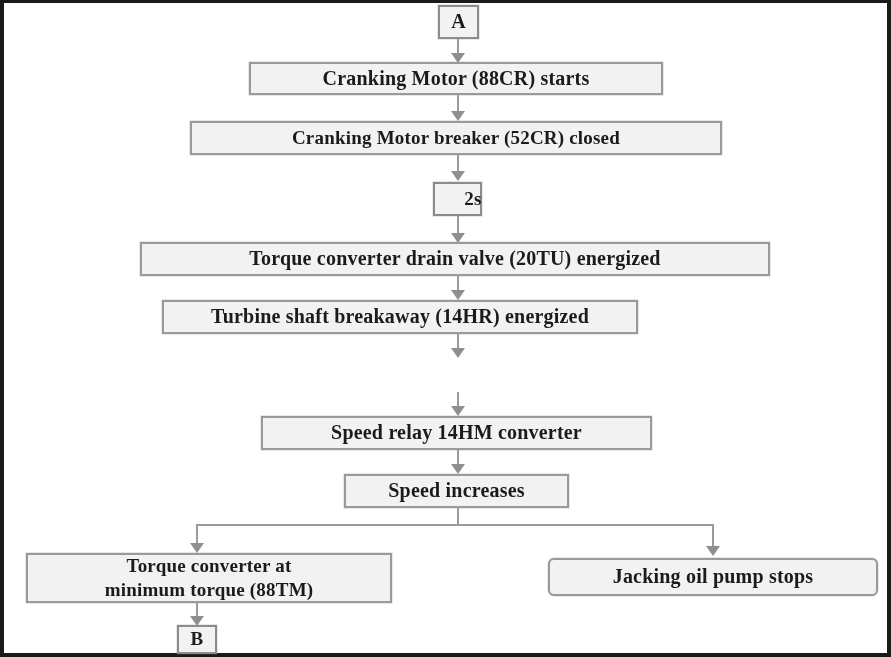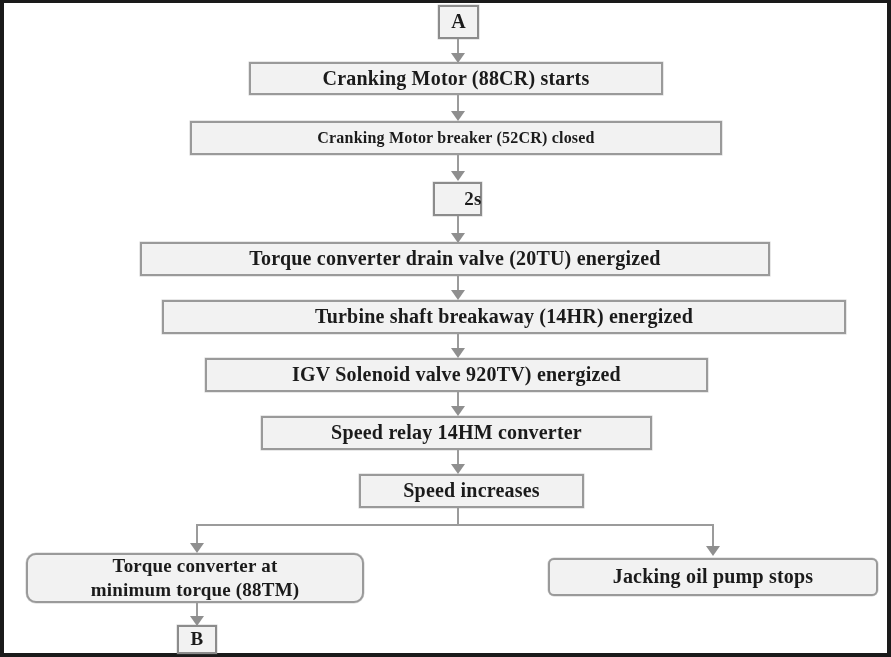--- a/index.html
+++ b/index.html
@@ -89,62 +89,61 @@
   <div class="node terminal" style="left:438px; top:5px; width:41px; height:34px; font-size:20px;">A</div>
 
   <div class="vline" style="left:457px; top:39px; height:20px;"></div>
   <div class="arrowhead" style="left:451px; top:53px;"></div>
 
   <div class="node" style="left:249px; top:62px; width:414px; height:33px; font-size:20px;">Cranking Motor (88CR) starts</div>
 
   <div class="vline" style="left:457px; top:95px; height:23px;"></div>
   <div class="arrowhead" style="left:451px; top:111px;"></div>
 
-  <div class="node" style="left:190px; top:121px; width:532px; height:34px; font-size:16px;">Cranking Motor breaker (52CR) closed</div>
+  <div class="node" style="left:190px; top:121px; width:532px; height:34px; font-size:19px;">Cranking Motor breaker (52CR) closed</div>
 
   <div class="vline" style="left:457px; top:155px; height:23px;"></div>
   <div class="arrowhead" style="left:451px; top:171px;"></div>
 
   <div class="node terminal" style="left:433px; top:182px; width:49px; height:34px; font-size:19px;padding-left:31px;">2s</div>
 
   <div class="vline" style="left:457px; top:216px; height:24px;"></div>
   <div class="arrowhead" style="left:451px; top:233px;"></div>
 
   <div class="node" style="left:140px; top:242px; width:630px; height:34px; font-size:20px;text-align:right;">Torque converter drain valve (20TU) energized</div>
 
   <div class="vline" style="left:457px; top:276px; height:20px;"></div>
   <div class="arrowhead" style="left:451px; top:290px;"></div>
 
-  <div class="node" style="left:162px; top:300px; width:684px; height:34px; font-size:20px;">Turbine shaft breakaway (14HR) energized</div>
+  <div class="node" style="left:162px; top:300px; width:476px; height:34px; font-size:20px;">Turbine shaft breakaway (14HR) energized</div>
 
   <div class="vline" style="left:457px; top:334px; height:20px;"></div>
   <div class="arrowhead" style="left:451px; top:348px;"></div>
 
-  <div class="node" style="left:205px; top:358px; width:503px; height:34px; font-size:20px;">IGV Solenoid valve 920TV) energized</div>
 
   <div class="vline" style="left:457px; top:392px; height:20px;"></div>
   <div class="arrowhead" style="left:451px; top:406px;"></div>
 
   <div class="node" style="left:261px; top:416px; width:391px; height:34px; font-size:20px;">Speed relay 14HM converter</div>
 
   <div class="vline" style="left:457px; top:450px; height:20px;"></div>
   <div class="arrowhead" style="left:451px; top:464px;"></div>
 
-  <div class="node" style="left:344px; top:474px; width:225px; height:34px; font-size:20px;margin-left:15px;">Speed increases</div>
+  <div class="node" style="left:344px; top:474px; width:225px; height:34px; font-size:20px;">Speed increases</div>
 
   <div class="vline" style="left:457px; top:508px; height:17px;"></div>
   <div class="hline" style="left:196px; top:524px; width:518px;"></div>
 
   <div class="vline" style="left:196px; top:524px; height:24px;"></div>
   <div class="arrowhead" style="left:190px; top:543px;"></div>
 
   <div class="vline" style="left:712px; top:524px; height:27px;"></div>
   <div class="arrowhead" style="left:706px; top:546px;"></div>
 
-  <div class="node two-line" style="left:26px; top:553px; width:338px; height:50px; font-size:19px;border-radius:10px;">Torque converter at
+  <div class="node two-line" style="left:26px; top:553px; width:366px; height:50px; font-size:19px;">Torque converter at
 minimum torque (88TM)</div>
 
   <div class="node rounded" style="left:548px; top:558px; width:330px; height:38px; font-size:20px;">Jacking oil pump stops</div>
 
   <div class="vline" style="left:196px; top:603px; height:18px;"></div>
   <div class="arrowhead" style="left:190px; top:616px;"></div>
 
   <div class="node terminal" style="left:177px; top:625px; width:40px; height:29px; font-size:19px;">B</div>
 
 </div>

